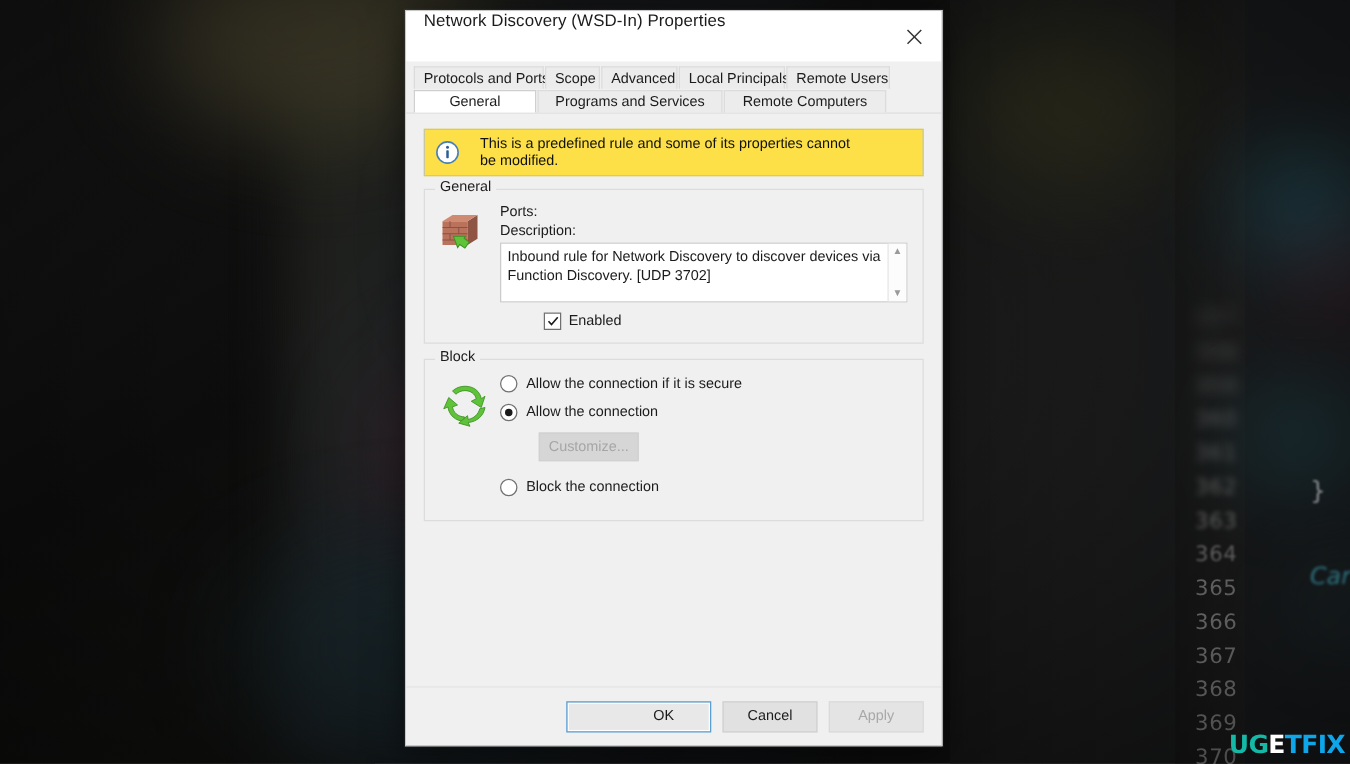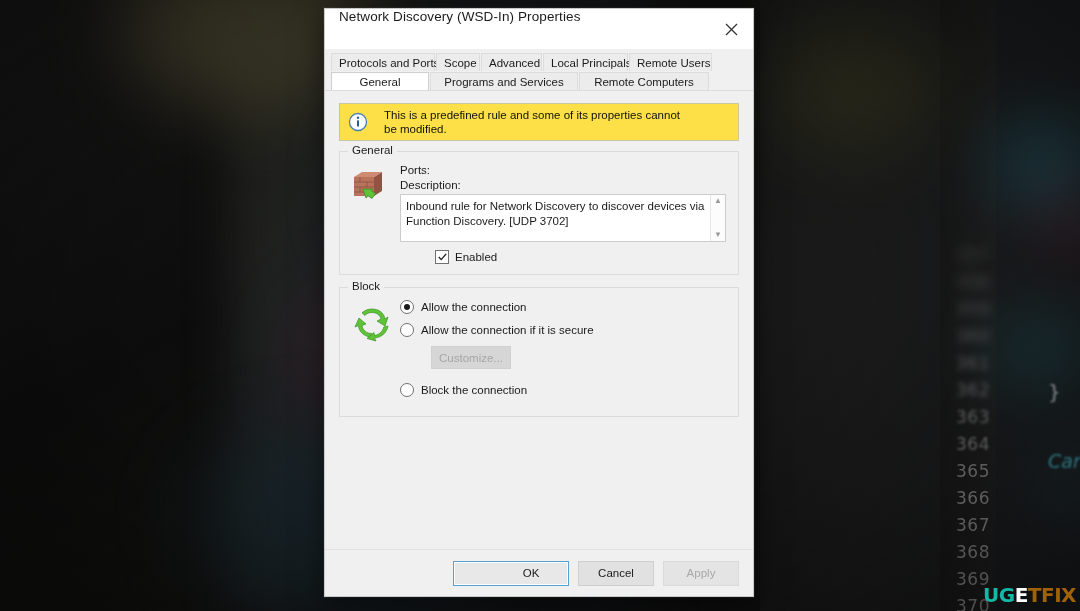--- a/index.html
+++ b/index.html
@@ -335,21 +335,21 @@
     bottom: 4px;
     font-family: "DejaVu Sans", sans-serif;
     font-size: 20px;
     font-weight: bold;
     letter-spacing: -.5px;
     display: flex;
     align-items: center;
   }
   #wm-ug { color: #14b8a6; }
   #wm-e  { color: #ffffff; }
-  #wm-tfix { color: #a16207; }
+  #wm-tfix { color: #0ea5e9; }
 </style>
 </head>
 <body>
 
 <div id="backdrop">
   <div id="bg-left-dark"></div>
   <div id="bg-mid"></div>
   <div id="bg-right-panel"></div>
   <div id="bg-gutter"></div>
   <div id="bg-editor-body"></div>
@@ -490,28 +490,28 @@
             <g fill="#5fc33a" stroke="#3e9023" stroke-width="0.7">
               <path d="M20 5 C27 5 32 9 33 15 L36 13 L33 22 L25 17 L29 15 C28 11 24.5 8.5 20 8.5 C17 8.5 14.5 9.6 12.8 11.4 L10 8.8 C12.6 6.4 16 5 20 5 Z"></path>
               <path d="M7 14 L14 20 L10 21.5 C10.6 26 14.6 29.5 19.5 29.5 L19.5 33 C12.6 33 7 28 6.4 21.6 L3 23 Z"></path>
               <path d="M36 22 C35 28.5 29.5 33.5 22.5 34 L24 37 L15 34.5 L22 28.5 L22.5 31.5 C27 30.8 30.7 27.5 31.8 23 Z"></path>
             </g>
           </svg>
         </div>
         <div class="act-options" id="action-options">
 
         <div class="radio-row">
+              <span class="radio"></span>
+              <span class="radio-label">Allow the connection if it is secure</span>
+            </div>
+            <div class="radio-row">
               <span class="radio">
                 <span class="dot"></span>
               </span>
               <span class="radio-label">Allow the connection</span>
-            </div>
-            <div class="radio-row">
-              <span class="radio"></span>
-              <span class="radio-label">Allow the connection if it is secure</span>
             </div>
             <div id="customize-btn">Customize...</div>
             <div class="radio-row">
               <span class="radio"></span>
               <span class="radio-label">Block the connection</span>
             </div>
           </div>
       </div>
     </div>
 

